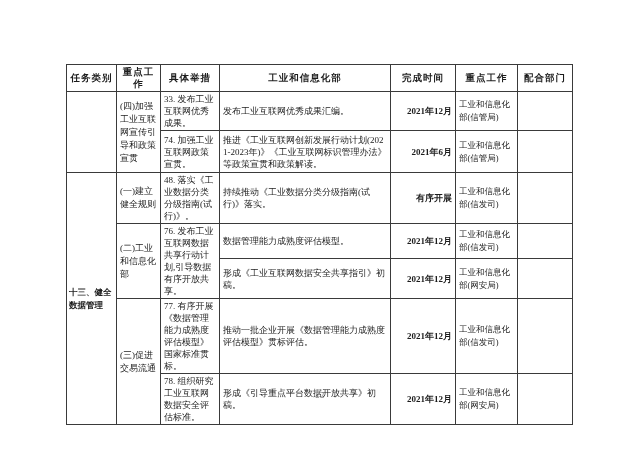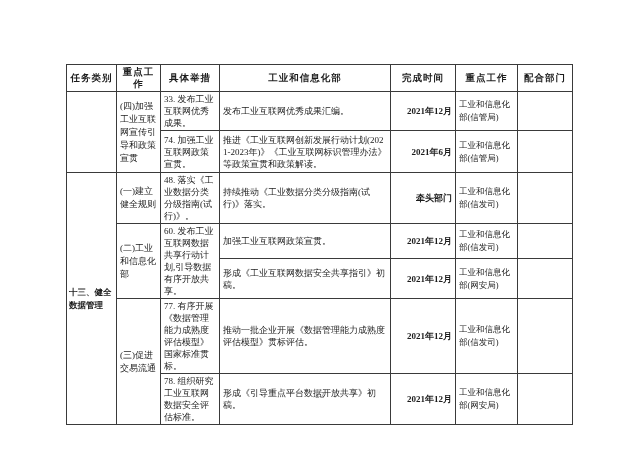--- a/index.html
+++ b/index.html
@@ -107,29 +107,29 @@
       <td class="time">2021年6月</td>
       <td class="lead">工业和信息化部(信管局)</td>
       <td></td>
     </tr>
 
     <tr class="r3">
       <td class="cat" rowspan="5">十三、健全数据管理</td>
       <td class="work">(一)建立健全规则</td>
       <td>48. 落实《工业数据分类分级指南(试行)》。</td>
       <td>持续推动《工业数据分类分级指南(试行)》落实。</td>
-      <td class="time">牵头部门</td>
+      <td class="time">有序开展</td>
       <td class="lead">工业和信息化部(信发司)</td>
       <td></td>
     </tr>
 
     <tr class="r4">
       <td class="work" rowspan="2">(二)工业和信息化部</td>
-      <td rowspan="2">60. 发布工业互联网数据共享行动计划,引导数据有序开放共享。</td>
-      <td>加强工业互联网政策宣贯。</td>
+      <td rowspan="2">76. 发布工业互联网数据共享行动计划,引导数据有序开放共享。</td>
+      <td>数据管理能力成熟度评估模型。</td>
       <td class="time">2021年12月</td>
       <td class="lead">工业和信息化部(信发司)</td>
       <td></td>
     </tr>
 
     <tr class="r5">
       <td>形成《工业互联网数据安全共享指引》初稿。</td>
       <td class="time">2021年12月</td>
       <td class="lead">工业和信息化部(网安局)</td>
       <td></td>

